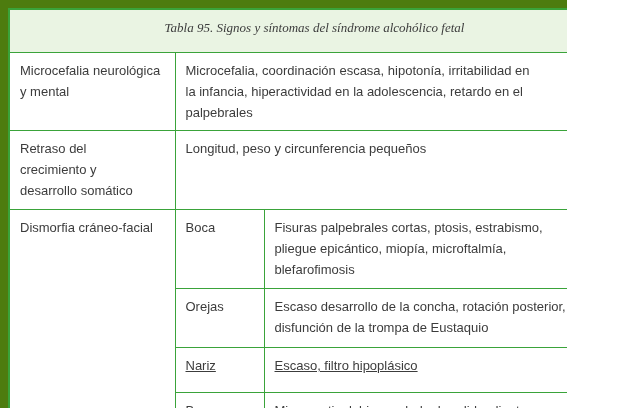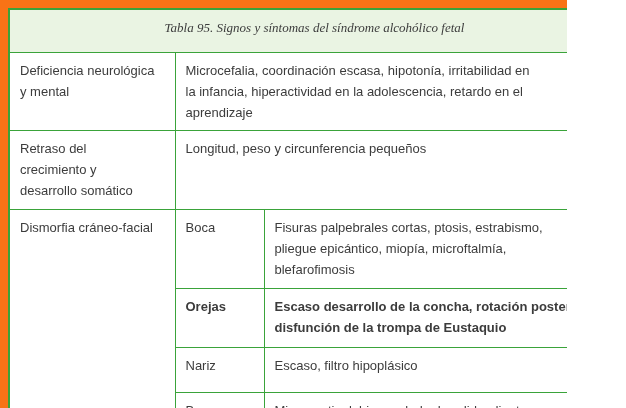--- a/index.html
+++ b/index.html
@@ -4,21 +4,21 @@
 <style>
   html, body {
     margin: 0;
     padding: 0;
     background: #ffffff;
     font-family: "Liberation Sans", sans-serif;
   }
   .page {
     width: 567px;
     height: 408px;
-    background: #f97316;
+    background: #4d7c0f;
     box-sizing: border-box;
     padding: 8px 2px 8px 8px;
     overflow: hidden;
   }
   table.fas-table {
     border-collapse: collapse;
     table-layout: fixed;
     width: 609px;
     background: #ffffff;
   }
@@ -48,22 +48,22 @@
     font-size: 16px;
     color: #111111;
     height: 28px;
     padding: 2px 6px;
     white-space: normal;
     border-bottom: 2px solid #3aa33a;
   }
   tr.row-deficiencia td { height: 62px; }
   tr.row-retraso td     { height: 64px; }
   tr.row-ojos td        { height: 64px; }
-  tr.row-orejas td      { height: 44px; font-weight: bold; }
-  tr.row-nariz td       { height: 30px; }
+  tr.row-orejas td      { height: 44px; }
+  tr.row-nariz td       { height: 30px; text-decoration: underline; }
   tr.row-boca td        { height: 50px; }
 
   td.cat-merged {
     vertical-align: middle;
     white-space: normal;
   }
 </style>
 </head>
 <body>
 
@@ -74,25 +74,25 @@
       <col class="c2">
       <col class="c3">
     </colgroup>
 
     <tbody>
         <tr class="title-row">
       <td colspan="3" class="title-cell">Tabla 95. Signos y síntomas del síndrome alcohólico fetal</td>
     </tr>
 
     <tr class="row-deficiencia">
-      <td class="cat">Deficiencia neurológica
+      <td class="cat">Microcefalia neurológica
 y mental</td>
       <td colspan="2" class="desc">Microcefalia, coordinación escasa, hipotonía, irritabilidad en
 la infancia, hiperactividad en la adolescencia, retardo en el
-aprendizaje</td>
+palpebrales</td>
     </tr>
 
     <tr class="row-retraso">
       <td class="cat">Retraso del
 crecimiento y
 desarrollo somático</td>
       <td colspan="2" class="desc">Longitud, peso y circunferencia pequeños</td>
     </tr>
 
     <tr class="row-ojos">

